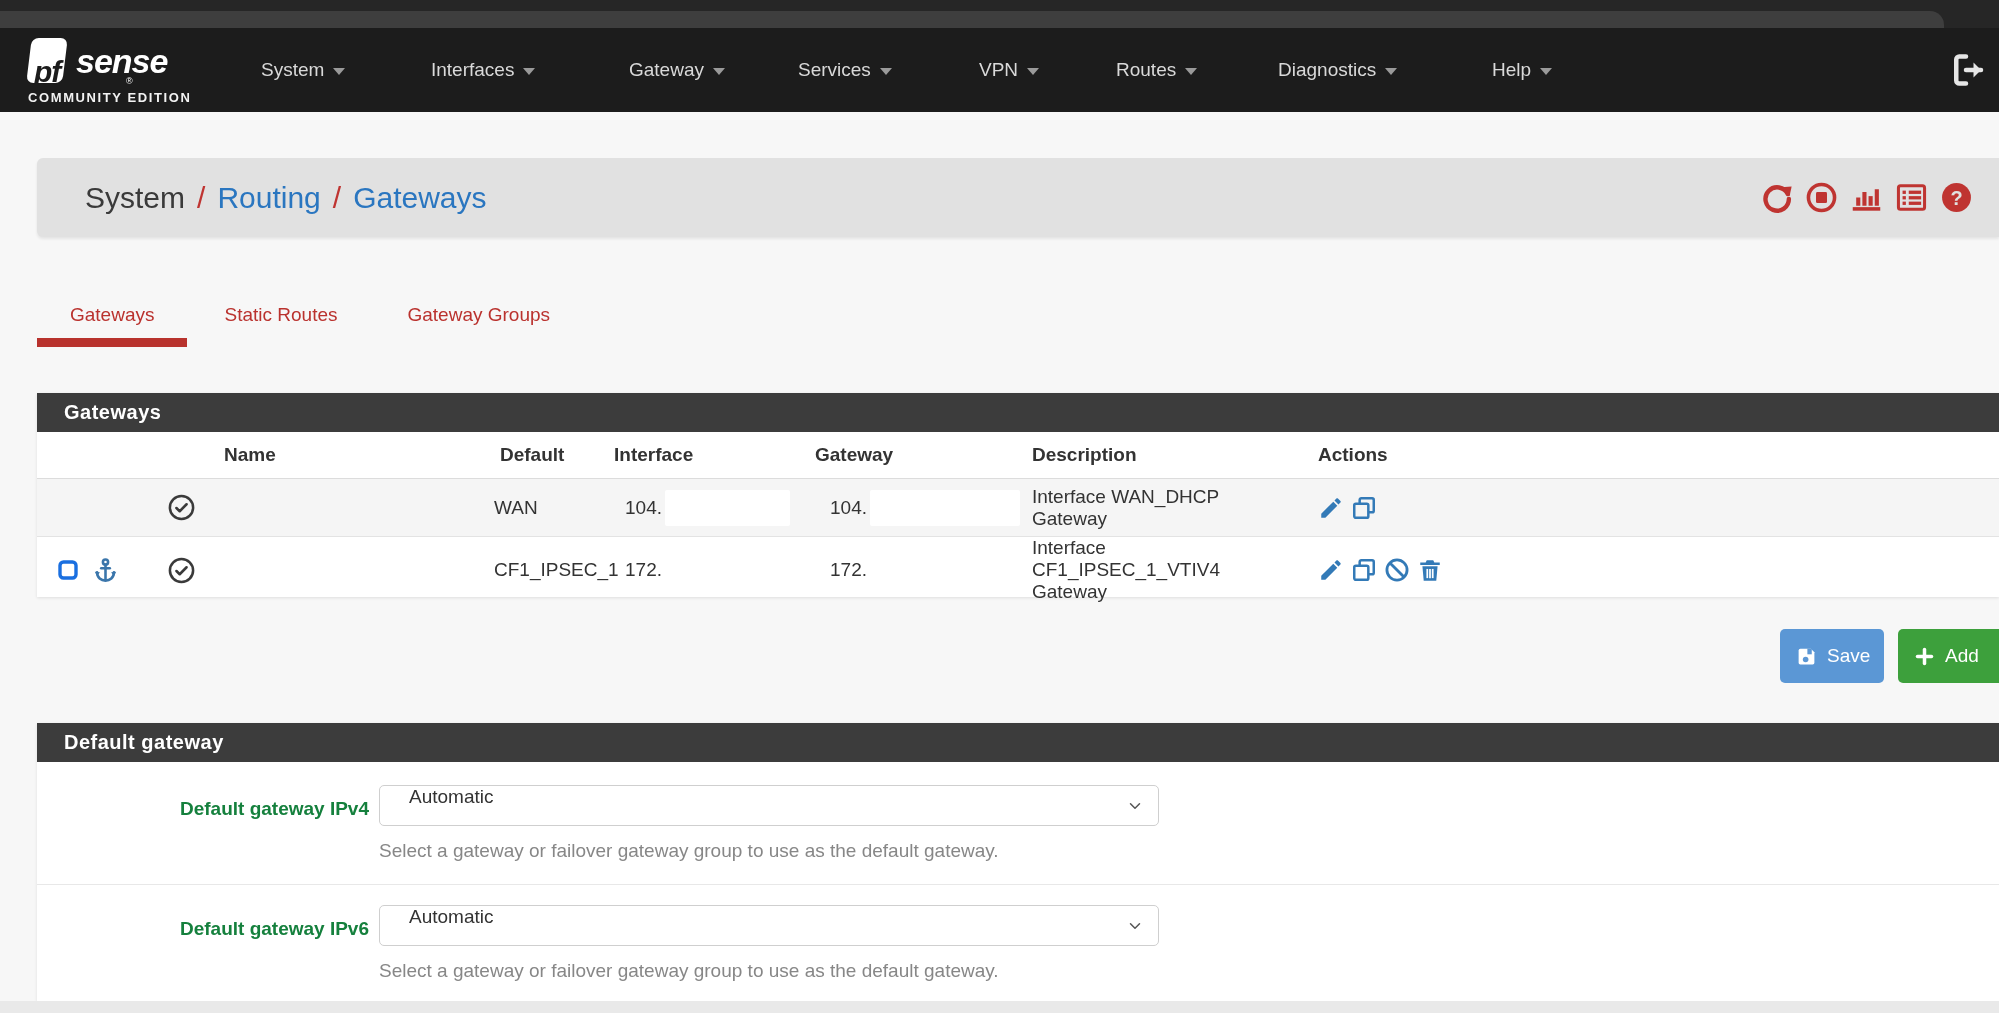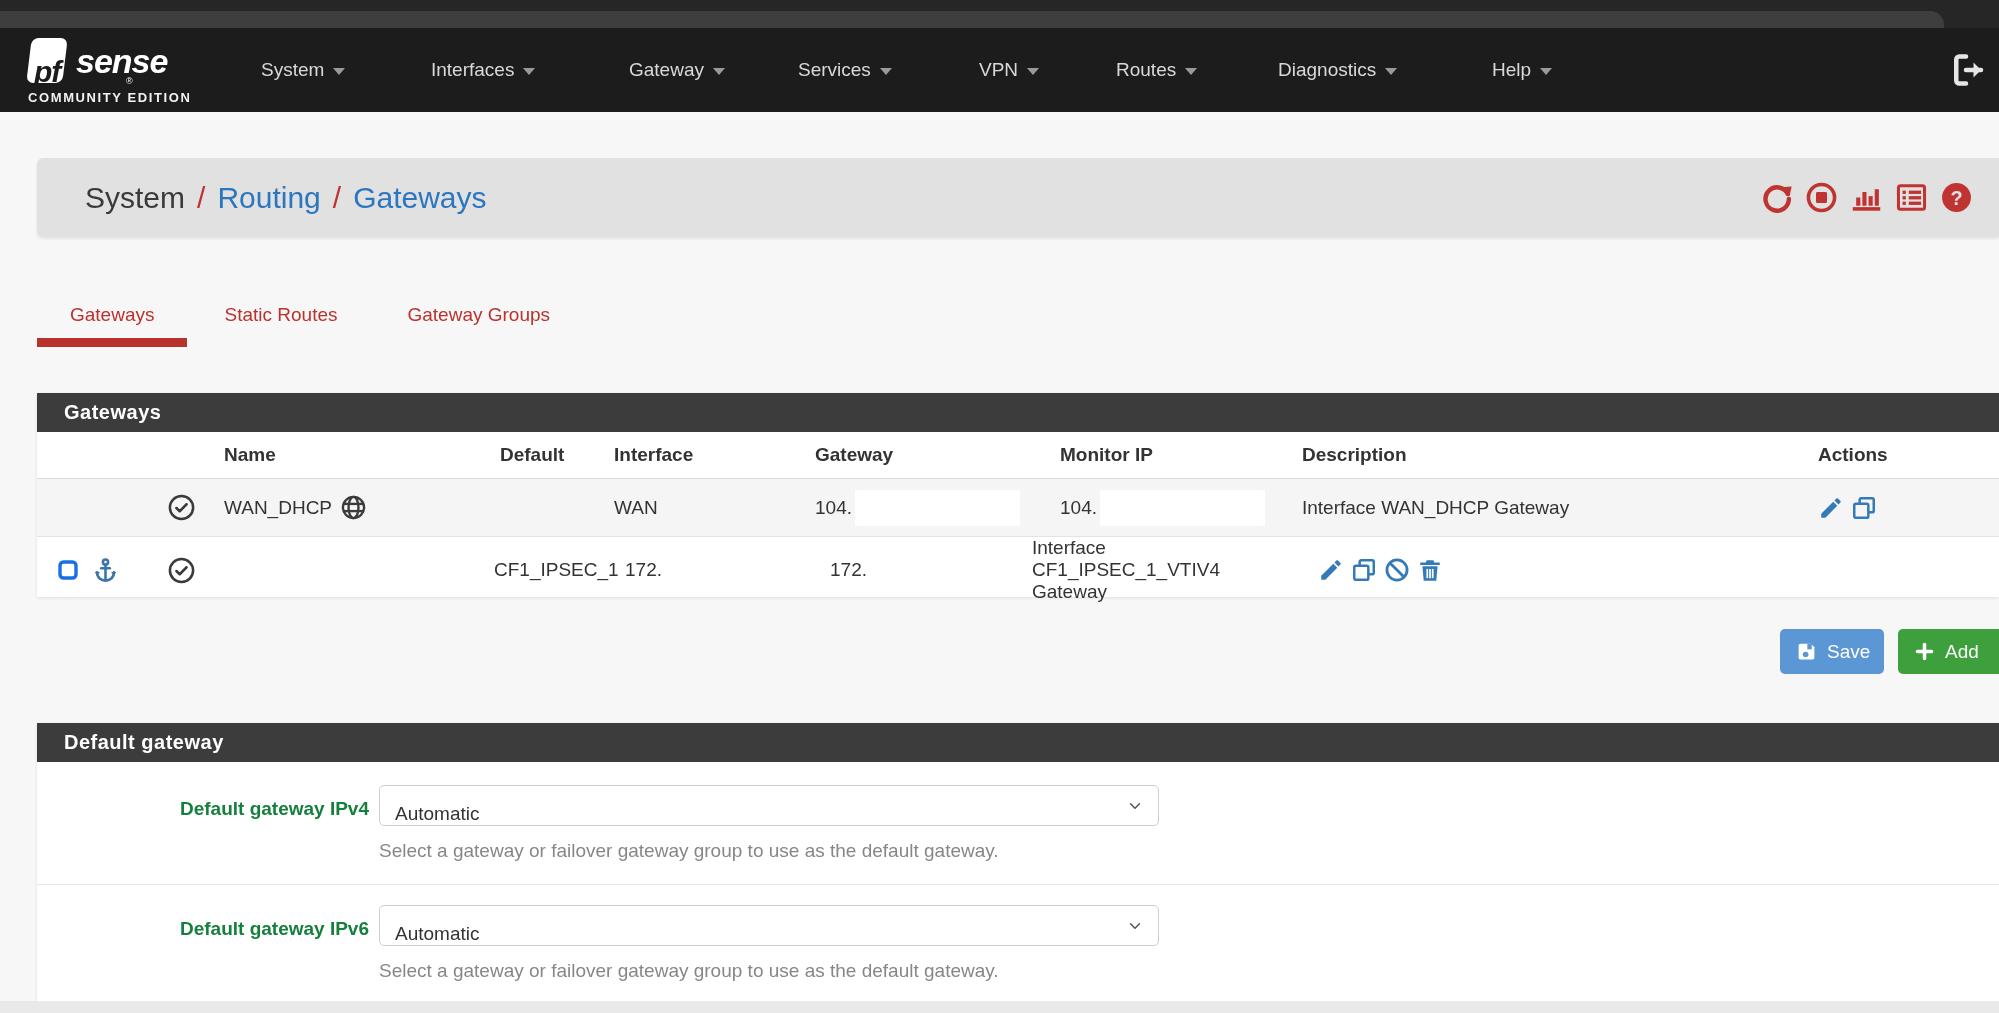--- a/index.html
+++ b/index.html
@@ -59,34 +59,34 @@
   .c-status { justify-content:center; }
   .redact { display:inline-block; width:165px; height:36px; background:#ffffff; margin-left:3px; border-radius:2px; }
   .aicon { width:26px; height:26px; color:#337ab7; cursor:pointer; flex:0 0 auto; }
   .status-icon { width:29px; height:29px; color:#3a3a3a; }
   .globe-icon { width:27px; height:27px; color:#3a3a3a; }
   .sq-icon { width:24px; height:24px; color:#1a6fe0; cursor:pointer; }
   .anchor-icon { width:27px; height:27px; color:#3b76ab; }
 
   
   .btnrow { position:absolute; top:629px; left:0; right:0; height:45px; }
-  .btn { position:absolute; height:45px; border-radius:5px; display:flex; align-items:center; gap:10px; color:#fff; font-size:19px; cursor:pointer; padding:16px 16px; }
+  .btn { position:absolute; height:54px; border-radius:5px; display:flex; align-items:center; gap:10px; color:#fff; font-size:19px; cursor:pointer; padding:16px 16px; }
   .btn-save { left:1780px; width:104px; background:#5b97d5; }
   .btn-add { left:1898px; width:120px; background:#3da03c; }
   .bicon { width:21px; height:21px; }
 
   
   .dg-panel { top:723px; height:278px; }
   .fieldrow { position:relative; border-bottom:1px solid #e8e8e8; }
   .fr1 { height:123px; }
   .fr2 { height:110px; border-bottom:none; }
   .flabel { position:absolute; left:60px; width:272px; text-align:right; font-size:19px; font-weight:bold; color:#15803d; }
   .fr1 .flabel { top:36px; } .fr2 .flabel { top:33px; }
   .fselect { position:absolute; left:342px; width:780px; height:41px; background:#fff; border:1px solid #cfcfcf; border-radius:5px;
-             display:flex; align-items:flex-end; font-size:19px; color:#333; padding-left:15px; cursor:pointer; }
+             display:flex; align-items:flex-start; font-size:19px; color:#333; padding-left:29px; cursor:pointer; }
   .fr1 .fselect { top:23px; } .fr2 .fselect { top:20px; }
   .fchev { position:absolute; right:14px; top:11px; width:18px; height:18px; color:#555; }
   .fhelp { position:absolute; left:342px; font-size:19px; color:#878787; }
   .fr1 .fhelp { top:78px; } .fr2 .fhelp { top:75px; }
 
   .bottomstrip { position:absolute; left:0; top:1001px; width:1999px; height:12px; background:#e9e9e9; }
   svg { display:block; }
 </style>
 </head>
 <body>
@@ -207,43 +207,31 @@
   <div class="panel gw-panel">
     <div class="panel-hdr">Gateways</div>
 
     <div class="grid g-hdr">
       <div></div>
         <div></div>
       <div class="c-name">Name</div>
       <div class="c-def">Default</div>
       <div class="c-if">Interface</div>
       <div class="c-gw">Gateway</div>
-      <div class="c-mon">Monitor IP</div>
       <div class="c-desc">Description</div>
       <div class="c-act">Actions</div>
     </div>
 
     <div class="grid g-row0">
       <div class="c-left"></div>
       <div class="c-status">
         <span class="status-icon">
           <svg viewBox="0 0 24 24" width="29" height="29" fill="none" stroke="currentColor" stroke-width="2.1" stroke-linecap="round" stroke-linejoin="round">
             <circle cx="12" cy="12" r="9.6"></circle>
               <path d="M7.8 12.4l2.7 2.7 5.7-5.8"></path>
-          </svg>
-        </span>
-      </div>
-      <div class="c-name">
-        <span>WAN_DHCP</span>
-        <span class="globe-icon">
-          <svg viewBox="0 0 24 24" width="27" height="27" fill="none" stroke="currentColor" stroke-width="2.1">
-            <circle cx="12" cy="12" r="9.4"></circle>
-              <ellipse cx="12" cy="12" rx="4.4" ry="9.4"></ellipse>
-            <line x1="3" y1="8.8" x2="21" y2="8.8"></line>
-              <line x1="3" y1="15.2" x2="21" y2="15.2"></line>
           </svg>
         </span>
       </div>
       <div class="c-def"></div>
       <div class="c-if">WAN</div>
       <div class="c-gw">
           <span>104.</span>
           <span class="redact"></span>
         </div>
       <div class="c-mon">

